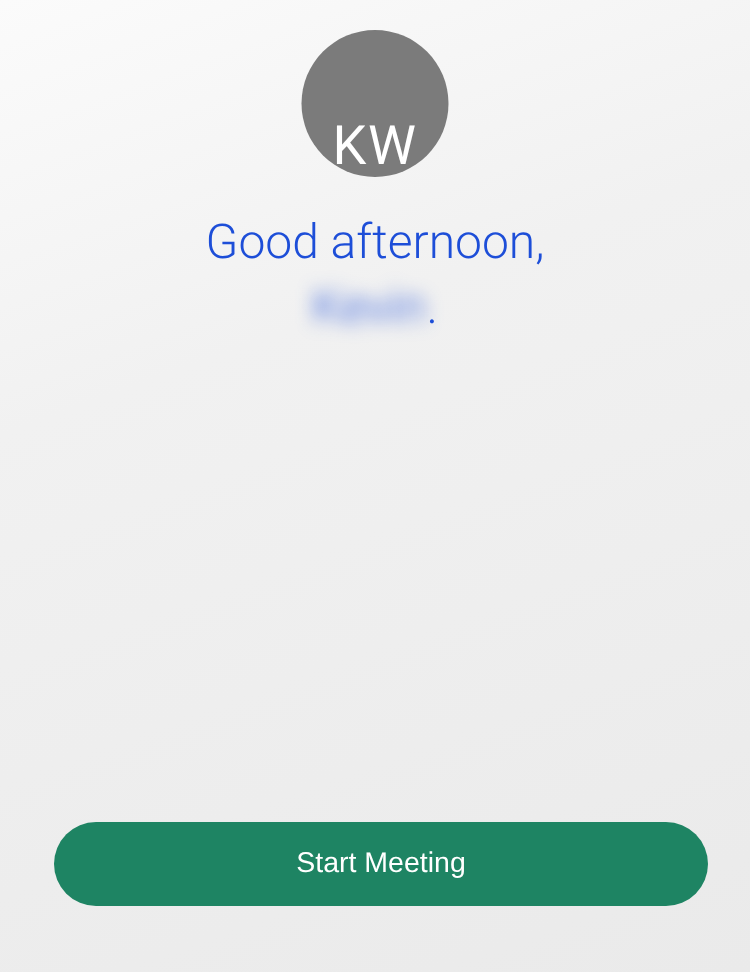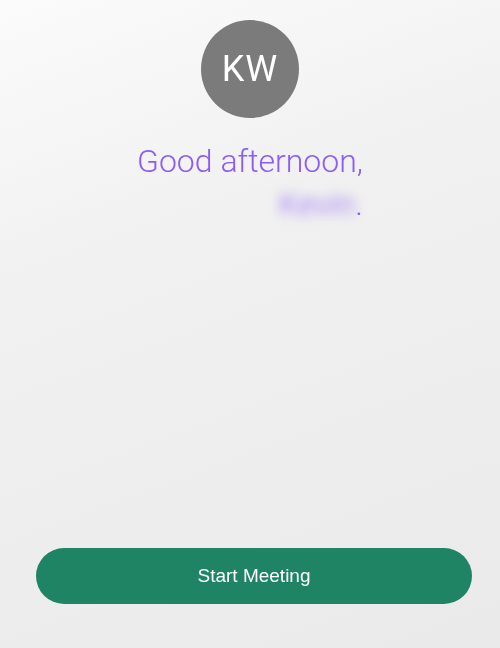--- a/index.html
+++ b/index.html
@@ -17,32 +17,32 @@
       flex-direction: column;
       align-items: center;
       width: 100%;
     }
     .avatar {
       width: 98px;
       height: 98px;
       border-radius: 50%;
       background: #7b7b7b;
       display: flex;
-      align-items: center;
+      align-items: flex-end;
       justify-content: center;
       margin-top: 20px;
       color: #ffffff;
       font-size: 36px;
       font-weight: 400;
       letter-spacing: 1px;
     }
     .greeting {
       margin-top: 22px;
-      text-align: right;
-      color: #8b5cf6;
+      text-align: center;
+      color: #1d4ed8;
       font-size: 32px;
       font-weight: 300;
       line-height: 1.35;
     }
     .greeting .name {
       filter: blur(6px);
       display: inline-block;
     }
     .buttons {
       width: 100%;

